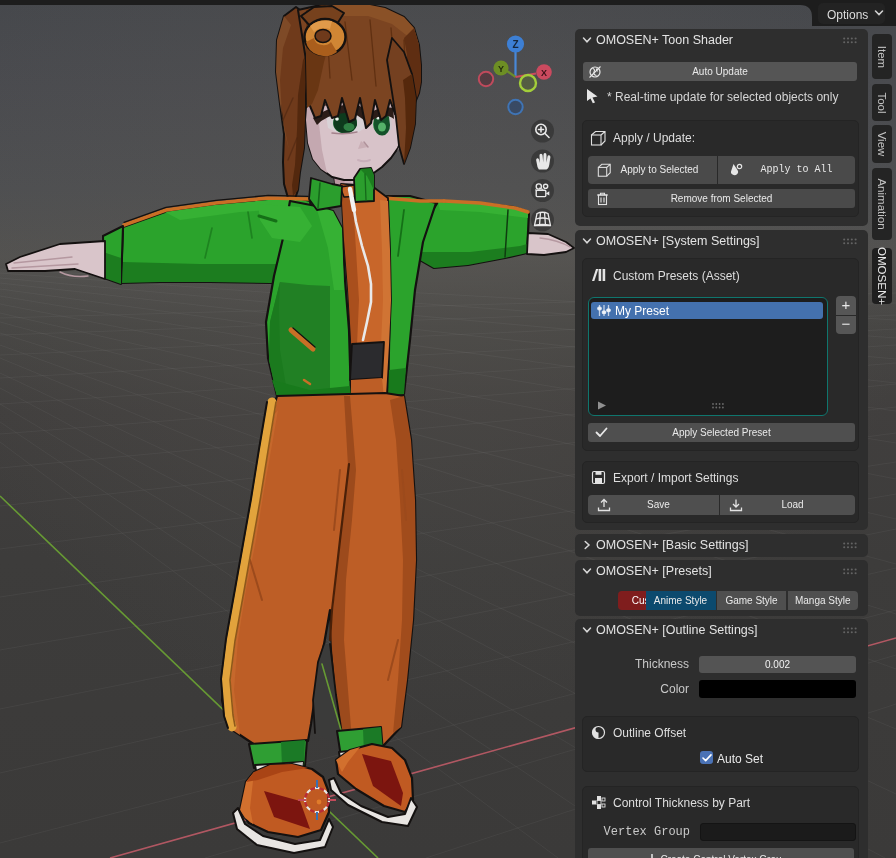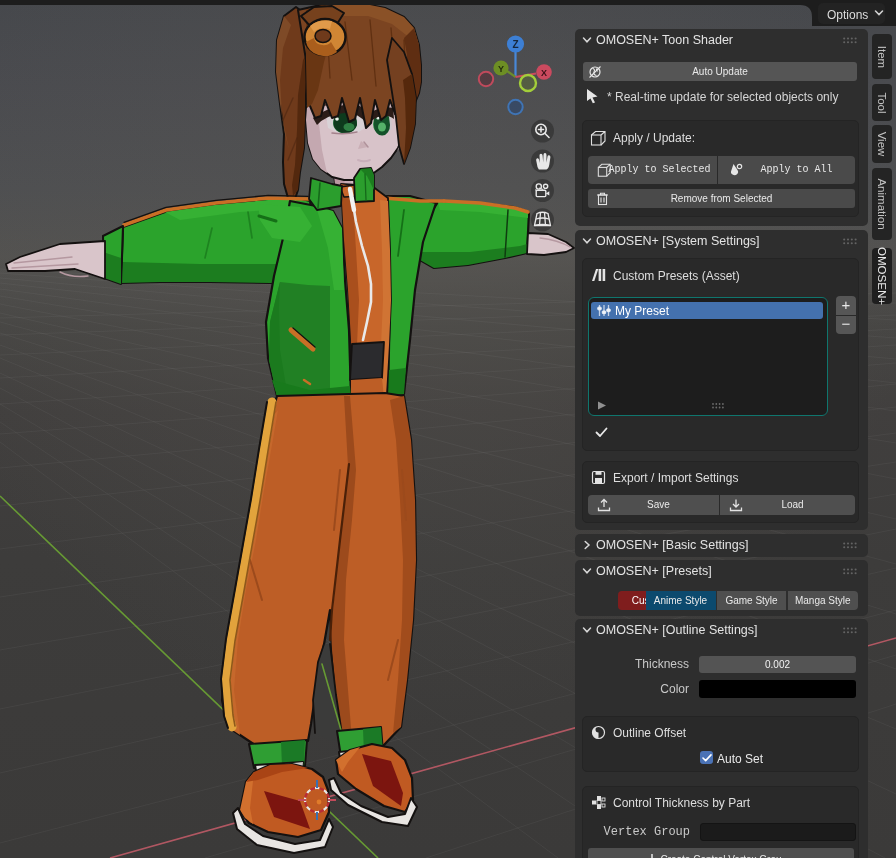--- a/index.html
+++ b/index.html
@@ -292,21 +292,21 @@
     </svg>
     <div class="lbl" style="left:32px;top:60.5px;color:#d6d6d6;">* Real-time update for selected objects only</div>
     <div class="box" style="left:7px;top:91px;width:277px;height:97px;">
       <svg class="abs" style="left:7px;top:9px" width="17" height="17" viewBox="0 0 17 17">
         <g fill="none" stroke="#e0e0e0" stroke-width="1.1">
           <rect x="1.5" y="5" width="9.5" height="10"></rect>
             <path d="M1.5,5 L5.5,1.5 L15,1.5 L15,11 L11,15 M15,1.5 L11,5"></path>
         </g>
       </svg>
       <span class="bhead" style="left:30px;top:10px;">Apply / Update:</span>
-      <div class="btn" style="left:5px;top:35px;width:129px;height:28px;background:#4a4a4a;border-radius:4px 0 0 4px;line-height:28px;padding-left:14px;font-family:Liberation Mono, monospace;">Apply to Selected</div>
+      <div class="btn" style="left:5px;top:35px;width:129px;height:28px;background:#4a4a4a;border-radius:4px 0 0 4px;line-height:28px;padding-left:14px;">Apply to Selected</div>
       <div class="btn" style="left:135px;top:35px;width:137px;height:28px;background:#4a4a4a;border-radius:0 4px 4px 0;line-height:28px;padding-left:20px;font-family:Liberation Mono, monospace;">Apply to All</div>
       <svg class="abs" style="left:14px;top:42px" width="15" height="15" viewBox="0 0 17 17">
         <g fill="none" stroke="#e0e0e0" stroke-width="1.2">
           <rect x="1.5" y="5" width="9.5" height="10"></rect>
             <path d="M1.5,5 L5.5,1.5 L15,1.5 L15,11 L11,15 M15,1.5 L11,5"></path>
         </g>
       </svg>
       <svg class="abs" style="left:145px;top:41px" width="16" height="16" viewBox="0 0 16 16">
         <path d="M5.5,2 L9.5,8 Q11,10.5 9,12.3 Q7,14 4.5,12.5 Q2,11 3.5,8 Z" fill="#e6e6e6"></path>
         <circle cx="11.5" cy="4.5" r="2.2" fill="none" stroke="#e6e6e6" stroke-width="1.2"></circle>
@@ -374,20 +374,21 @@
               <circle cx="10.9" cy="1" r="0.9"></circle>
           <circle cx="1" cy="4.5" r="0.9"></circle>
               <circle cx="4.3" cy="4.5" r="0.9"></circle>
               <circle cx="7.6" cy="4.5" r="0.9"></circle>
               <circle cx="10.9" cy="4.5" r="0.9"></circle>
             </g>
         </svg>
       </div>
       <div class="btn" style="left:253px;top:37px;width:20px;height:19px;background:#565656;border-radius:4px 4px 0 0;font-size:15px;line-height:18px;color:#e8e8e8;">+</div>
       <div class="btn" style="left:253px;top:57px;width:20px;height:18px;background:#565656;border-radius:0 0 4px 4px;font-size:15px;line-height:16px;color:#e8e8e8;">−</div>
+      <div class="btn" style="left:5px;top:164px;width:267px;height:19px;background:#4f4f4f;line-height:19px;">Apply Selected Preset</div>
       <svg class="abs" style="left:12px;top:168px" width="13" height="11" viewBox="0 0 13 11">
           <path d="M1.5,5.5 L5,9 L11.5,1.5" stroke="#e8e8e8" stroke-width="1.8" fill="none" stroke-linecap="round" stroke-linejoin="round"></path>
         </svg>
     </div>
     <div class="box" style="left:7px;top:231px;width:277px;height:62px;">
       <svg class="abs" style="left:8px;top:8px" width="15" height="15" viewBox="0 0 15 15">
         <rect x="1.5" y="1.5" width="12" height="12" rx="1.5" fill="none" stroke="#e2e2e2" stroke-width="1.2"></rect>
         <rect x="4" y="8" width="7" height="5.5" fill="#e2e2e2"></rect>
         <rect x="4.5" y="1.8" width="6" height="3" fill="#e2e2e2"></rect>
       </svg>

